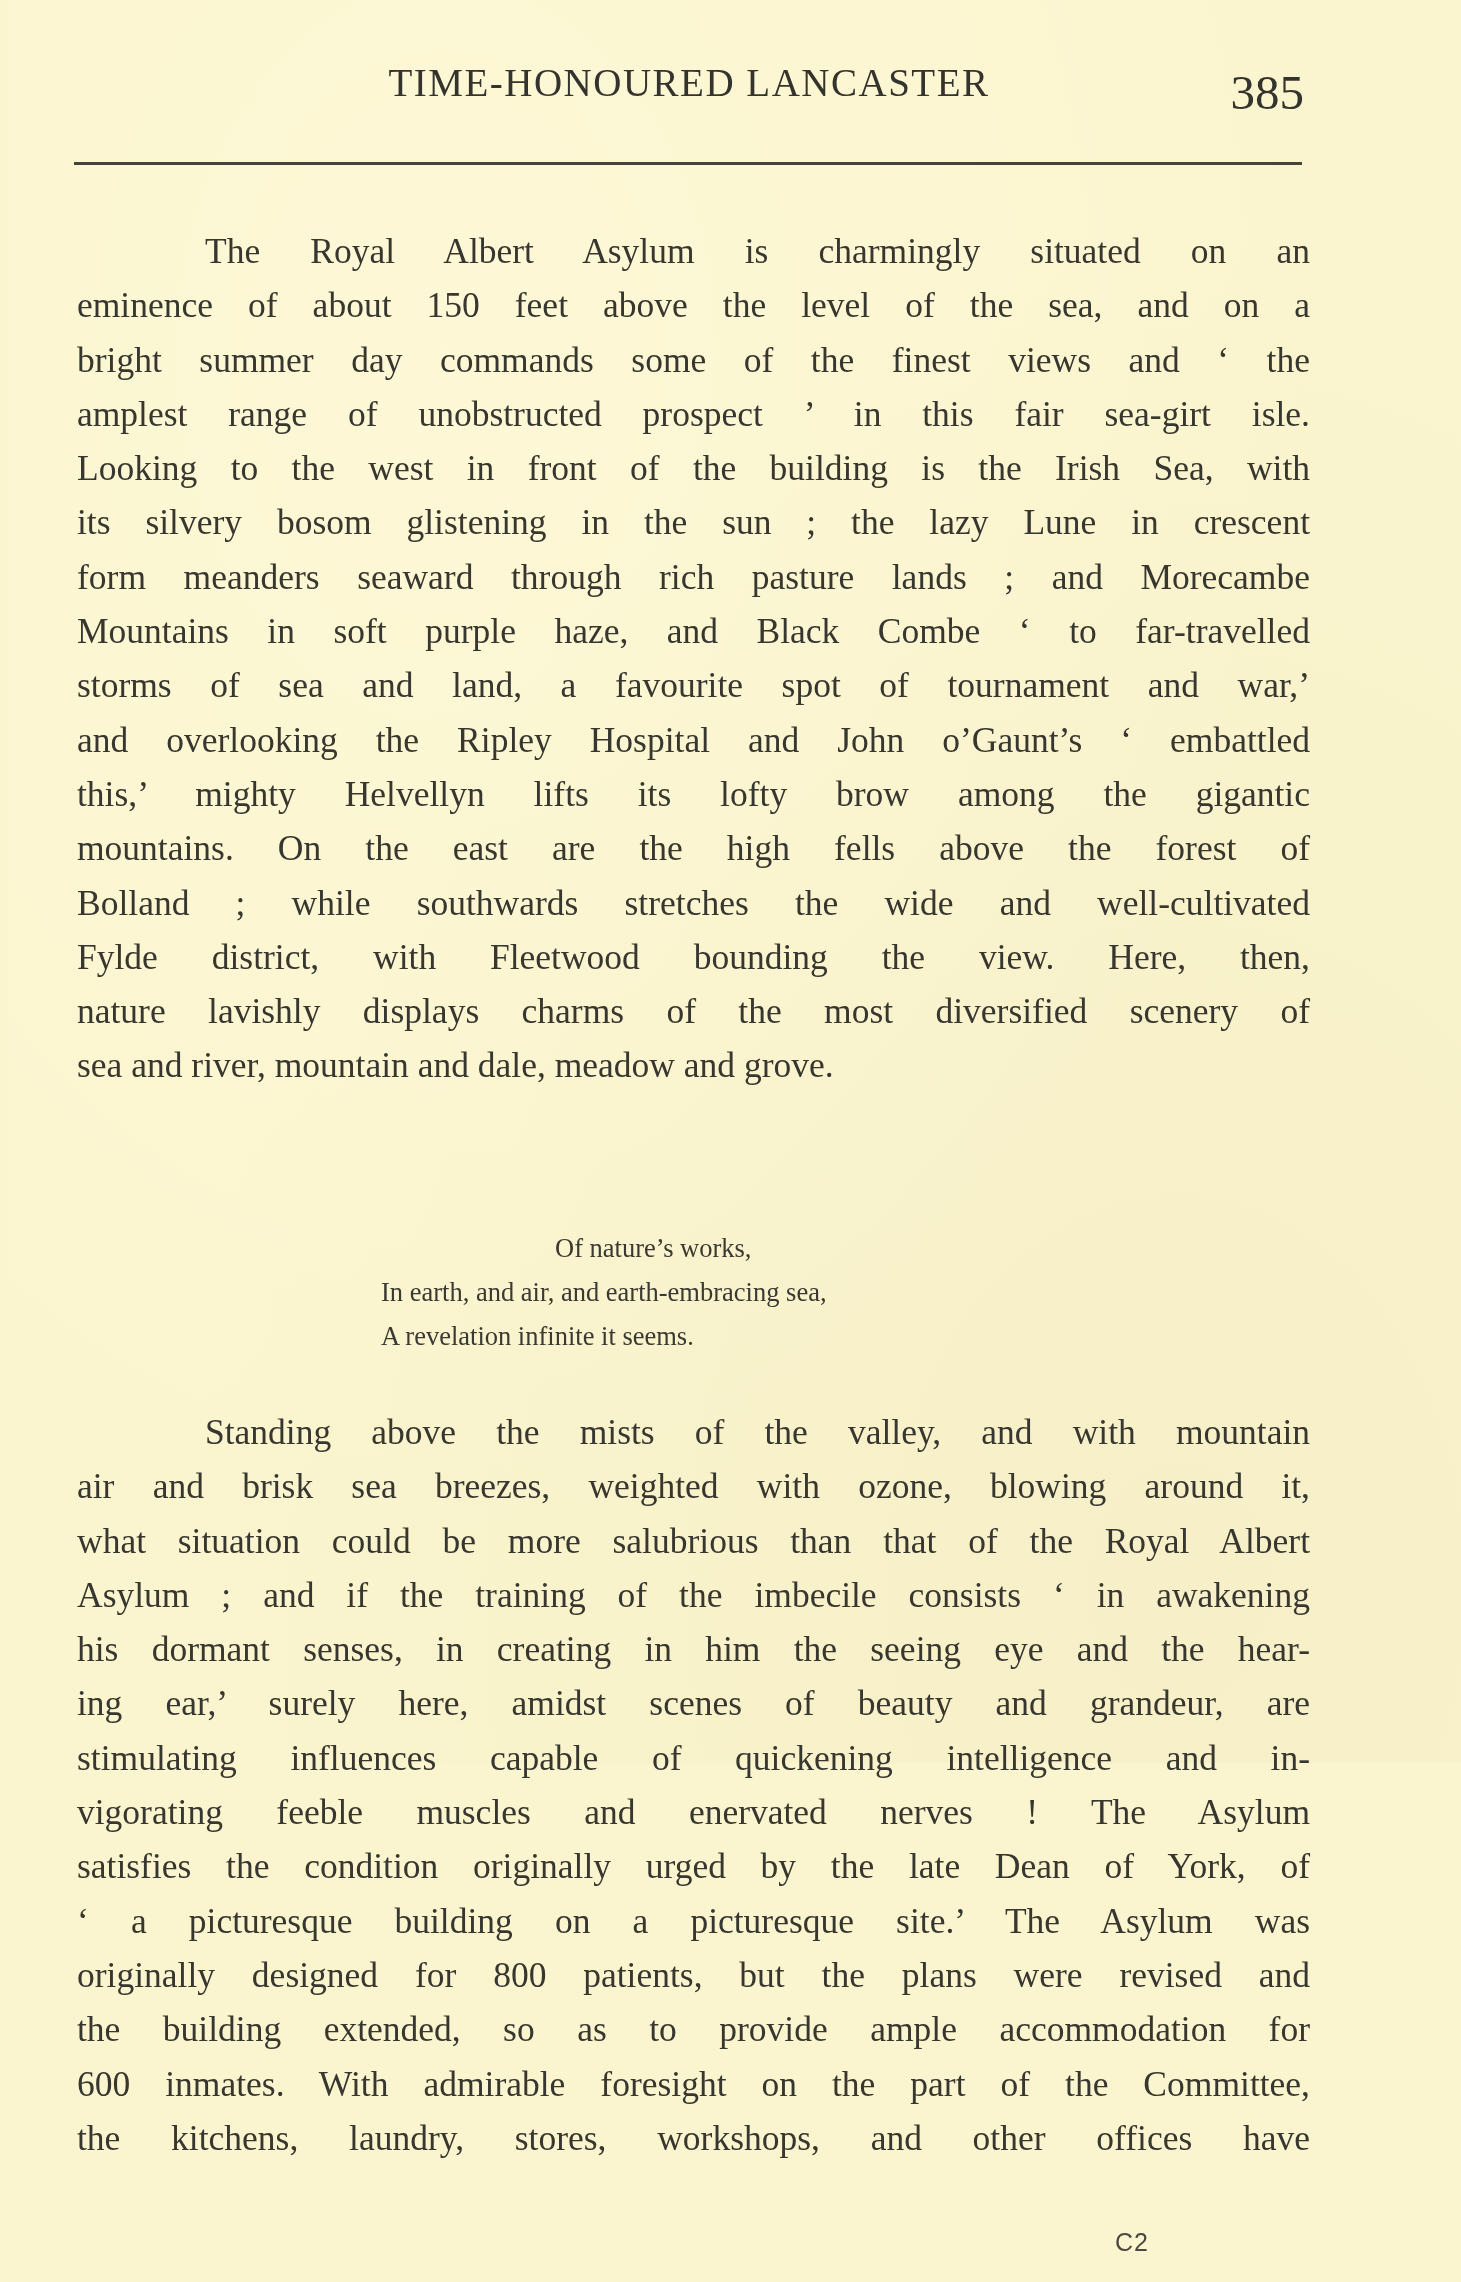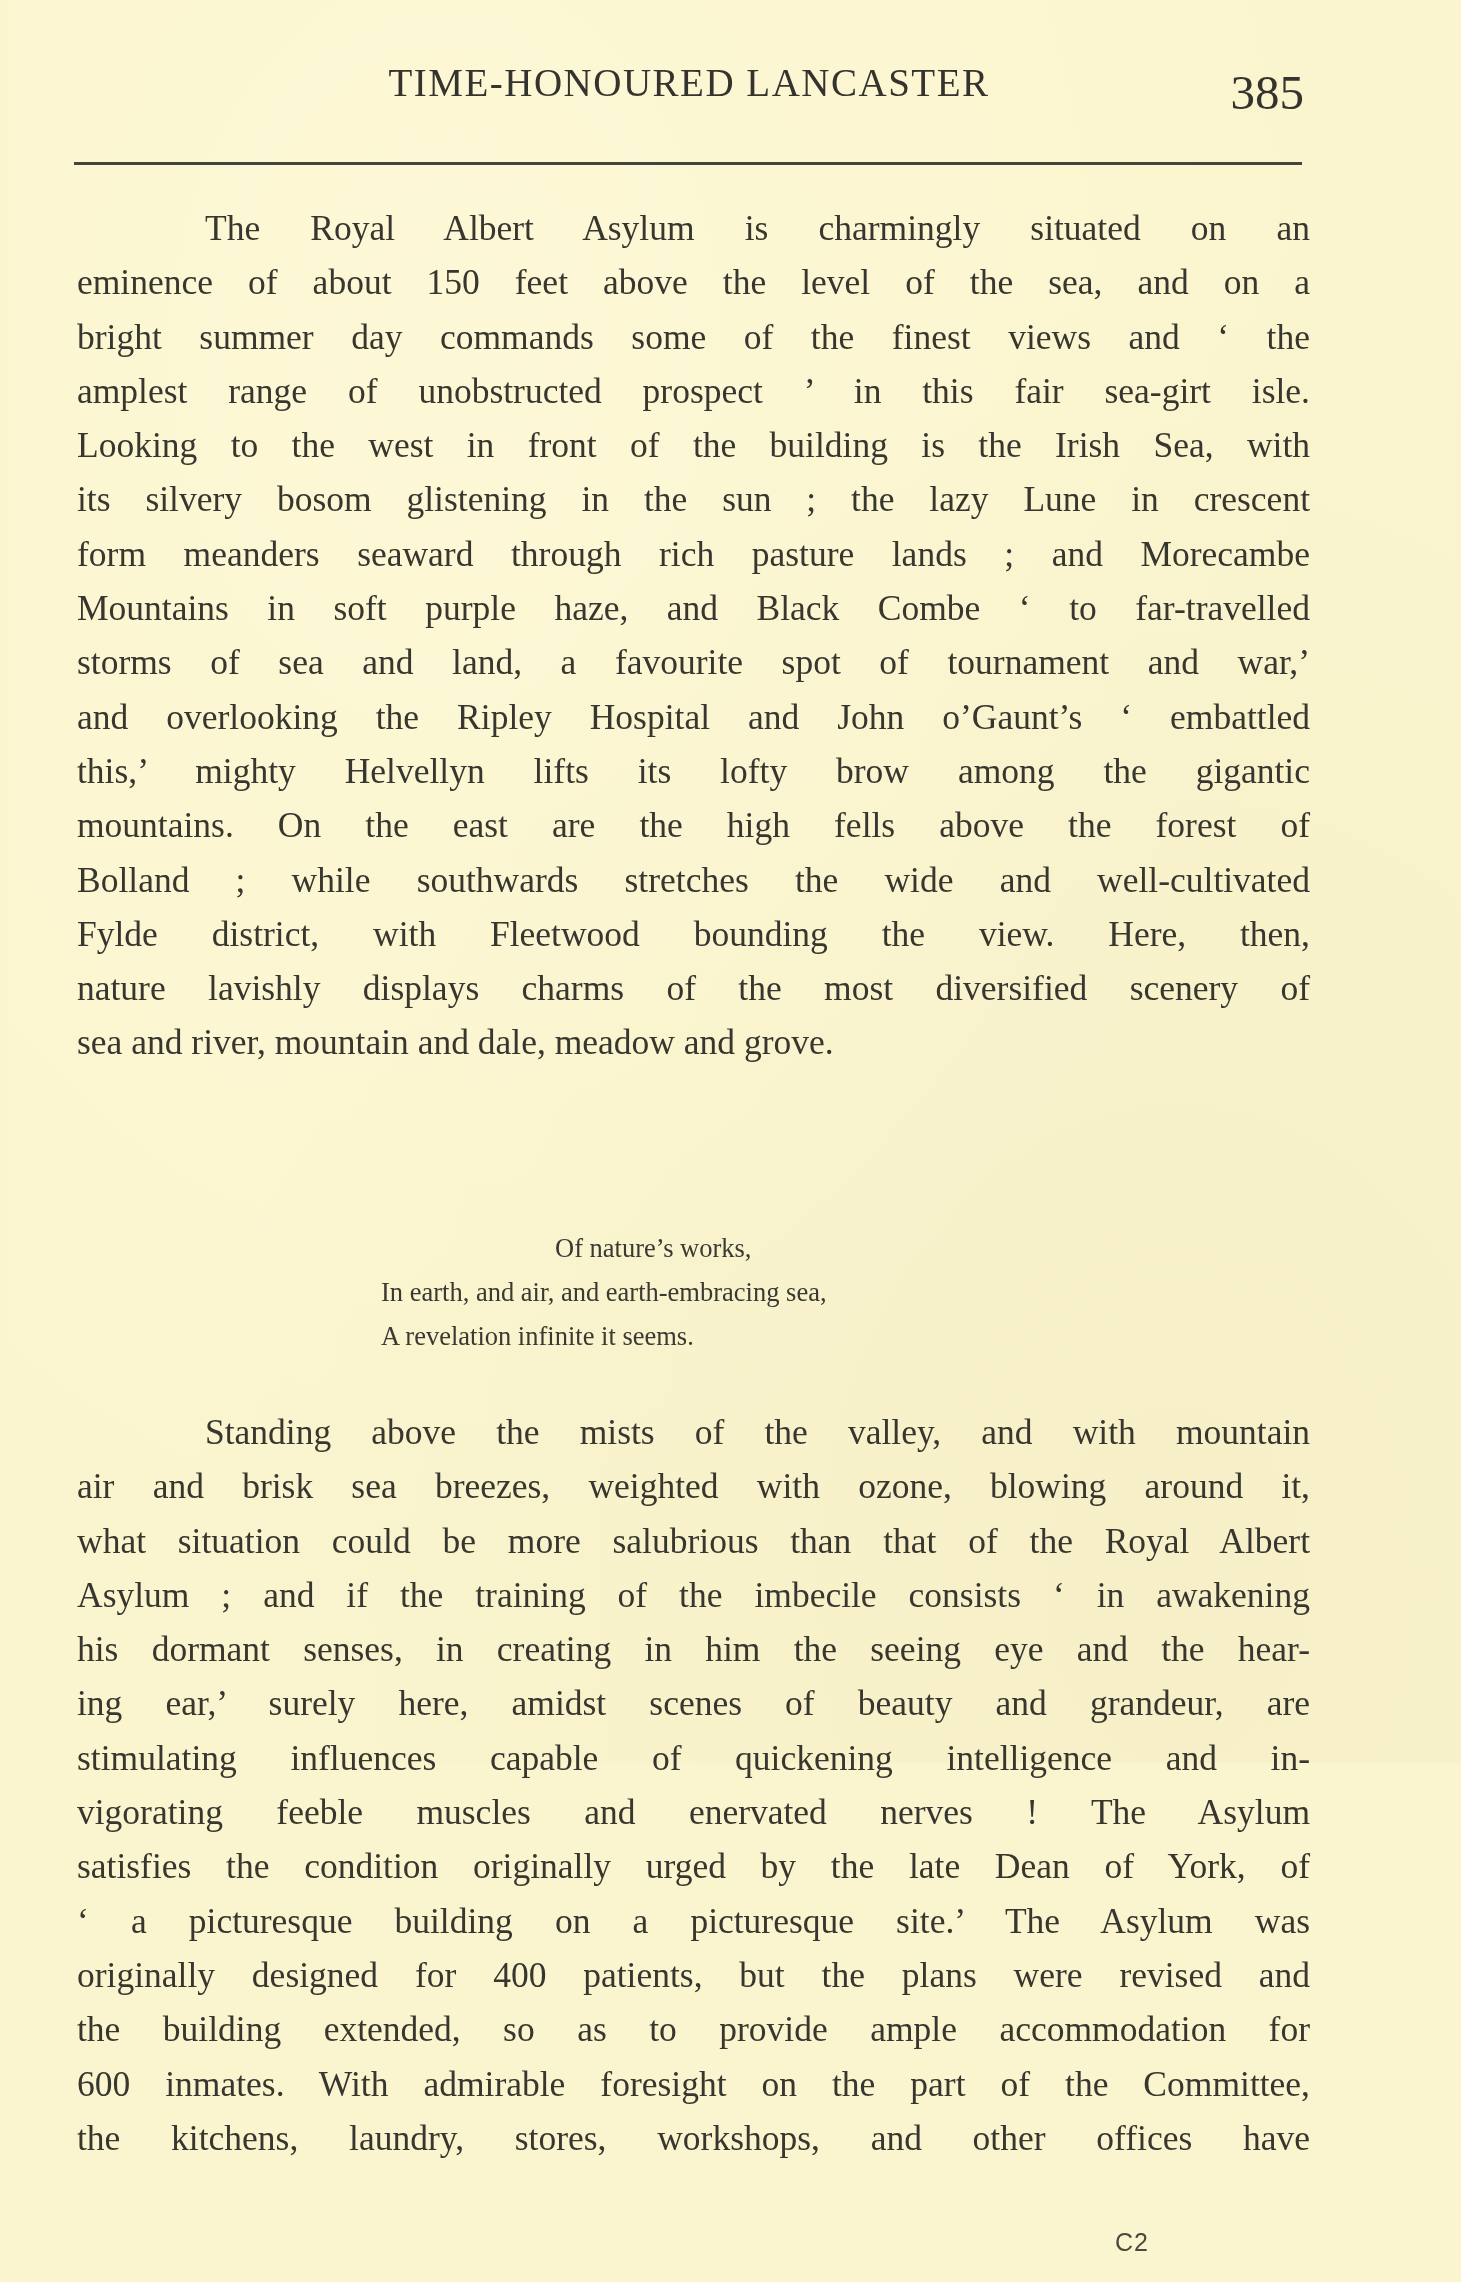--- a/index.html
+++ b/index.html
@@ -66,21 +66,21 @@
     display: block;
     white-space: nowrap;
     text-align-last: justify;
     text-align: justify;
     height: 54.3px;
   }
   .text-block .line.last {
     text-align-last: left;
   }
   .text-block .line.indent { padding-left: 128px; }
-  .para-1 { top: 201px; font-family: Liberation Serif, serif; }
+  .para-1 { top: 224px; font-family: Liberation Serif, serif; }
   .para-2 { top: 1405px; }
   .verse {
     position: absolute;
     left: 373px;
     top: 1226px;
     font-size: 26.5px;
     line-height: 44px;
     color: #3a3932;
   }
   .verse .vline { display: block; white-space: nowrap; }
@@ -136,21 +136,21 @@
     <span class="line indent">Standing above the mists of the valley, and with mountain</span>
     <span class="line">air and brisk sea breezes, weighted with ozone, blowing around it,</span>
     <span class="line">what situation could be more salubrious than that of the Royal Albert</span>
     <span class="line">Asylum ; and if the training of the imbecile consists ‘ in awakening</span>
     <span class="line">his dormant senses, in creating in him the seeing eye and the hear-</span>
     <span class="line">ing ear,’ surely here, amidst scenes of beauty and grandeur, are</span>
     <span class="line">stimulating influences capable of quickening intelligence and in-</span>
     <span class="line">vigorating feeble muscles and enervated nerves !  The Asylum</span>
     <span class="line">satisfies the condition originally urged by the late Dean of York, of</span>
     <span class="line">‘ a picturesque building on a picturesque site.’  The Asylum was</span>
-    <span class="line">originally designed for 400 patients, but the plans were revised and</span>
+    <span class="line">originally designed for 800 patients, but the plans were revised and</span>
     <span class="line">the building extended, so as to provide ample accommodation for</span>
     <span class="line">600 inmates.  With admirable foresight on the part of the Committee,</span>
     <span class="line">the kitchens, laundry, stores, workshops, and other offices have</span>
   </div>
 
   <div class="signature">C2</div>
 
 </div>
 
 </body></html>

